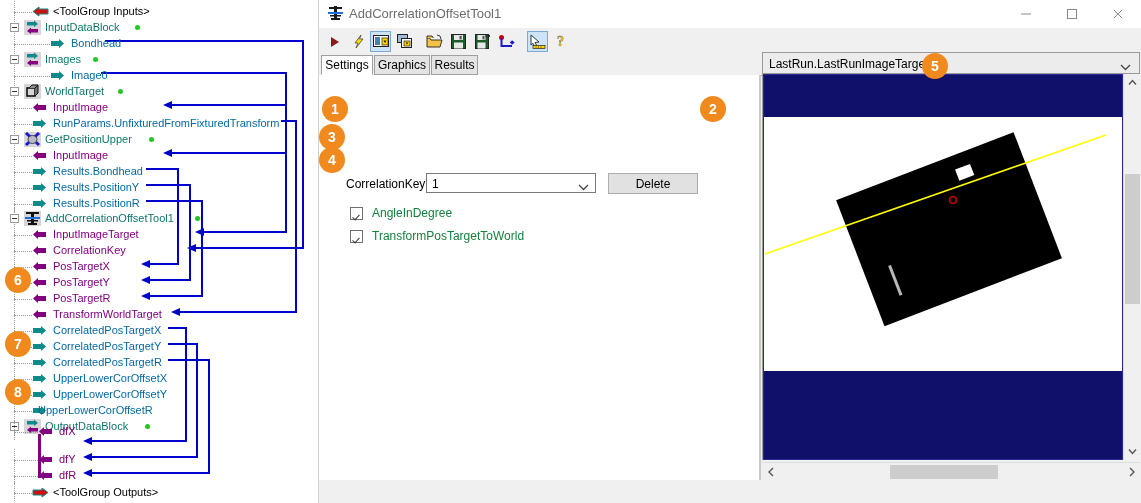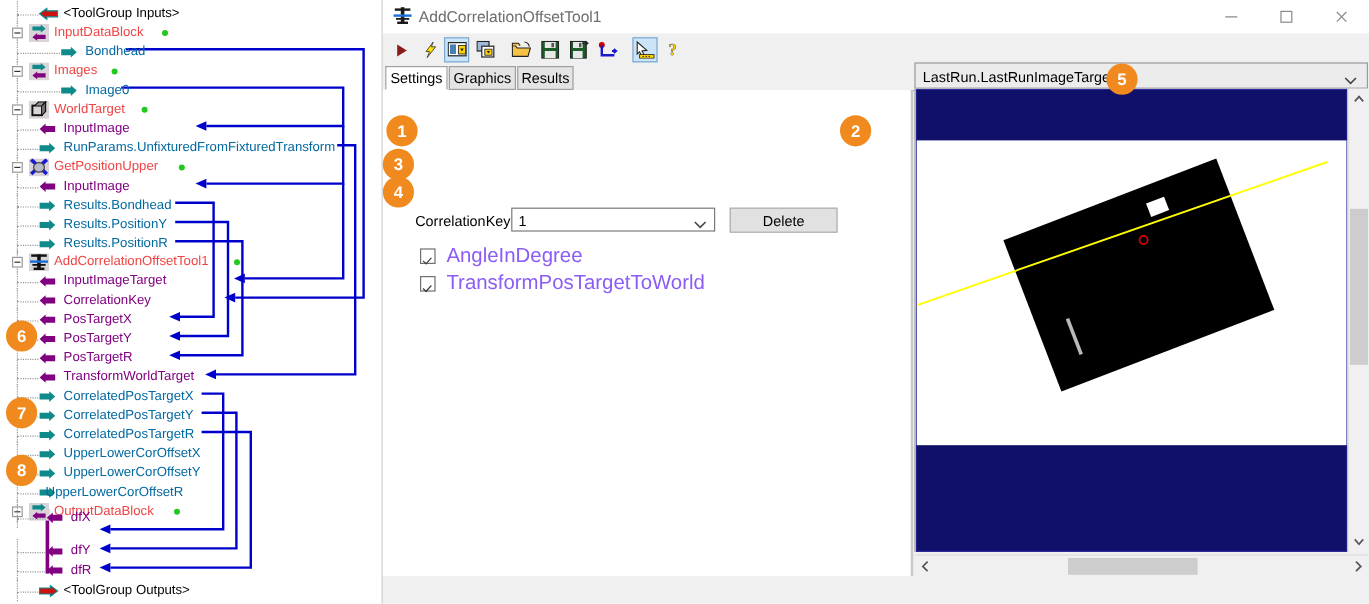--- a/index.html
+++ b/index.html
@@ -14,21 +14,21 @@
 
   
   #tree-panel{position:absolute;left:0;top:0;width:318px;height:503px;background:#fff;overflow:hidden;}
   .tree-row{position:absolute;left:0;height:16px;display:flex;align-items:center;white-space:nowrap;}
   .tw{position:absolute;width:9px;height:9px;border:1px solid #9a9a9a;background:#fff;box-sizing:border-box;}
   .tw:before{content:"";position:absolute;left:1px;top:3px;width:5px;height:1px;background:#333;}
   .tw:after{content:"";position:absolute;left:3px;top:1px;width:1px;height:5px;background:#333;display:none;}
   .dots{position:absolute;border-left:1px dotted #9a9a9a;}
   .dotsh{position:absolute;border-top:1px dotted #9a9a9a;}
   .lbl{font-size:11px;line-height:13px;}
-  .c-tool{color:#ef4444;}
+  .c-tool{color:#0f766e;}
   .c-in{color:#800080;}
   .c-out{color:#0369a1;}
   .c-black{color:#000;}
   .greendot{width:5px;height:5px;border-radius:50%;background:#22c81e;display:inline-block;margin-left:5px;vertical-align:2px;}
 
   
   .arr{position:absolute;width:15px;height:11px;}
   .arr svg{display:block;}
 
   
@@ -62,21 +62,21 @@
   #settings{position:absolute;left:0;top:75px;width:440px;height:405px;background:#fff;}
   #lbl-corr{position:absolute;left:27px;top:102px;font-size:12px;color:#000;}
   #combo-key{position:absolute;left:107px;top:98px;width:170px;height:20px;background:#fff;border:1px solid #7a7a7a;box-sizing:border-box;}
   #combo-key .cv{position:absolute;left:5px;top:3px;font-size:12px;color:#000;}
   #combo-key .cc{position:absolute;right:6px;top:6px;}
   #btn-delete{position:absolute;left:289px;top:98px;width:90px;height:21px;background:#e1e1e1;border:1px solid #adadad;
               box-sizing:border-box;font-size:12px;display:flex;align-items:center;justify-content:center;color:#000;}
   .cbrow{position:absolute;left:31px;height:16px;display:flex;align-items:center;}
   .cbox{width:13px;height:13px;border:1px solid #707070;background:#fff;box-sizing:border-box;position:relative;}
   .cbox.ck:after{content:"";position:absolute;left:3px;top:5px;width:3px;height:6px;border:solid #3a3a3a;border-width:0 1.6px 1.6px 0;transform:rotate(42deg);}
-  .cblbl{margin-left:9px;font-size:17px;color:#8b5cf6;}
+  .cblbl{margin-left:9px;font-size:12px;color:#15803d;}
 
   
   #vdiv{position:absolute;left:440px;top:75px;width:2px;height:405px;background:#c8c8c8;}
 
   
   #imgpane{position:absolute;left:443px;top:52px;width:378px;height:428px;}
   #img-combo{position:absolute;left:0;top:0;width:378px;height:22px;background:#ececec;border:1px solid #9a9a9a;box-sizing:border-box;}
   #img-combo .cv{position:absolute;left:6px;top:4px;font-size:12px;color:#000;}
   #img-combo .cc{position:absolute;right:8px;top:7px;}
   #canvas-wrap{position:absolute;left:0;top:22px;width:378px;height:386px;overflow:hidden;background:#fff;border-left:1px solid #9a9a9a;box-sizing:border-box;}

